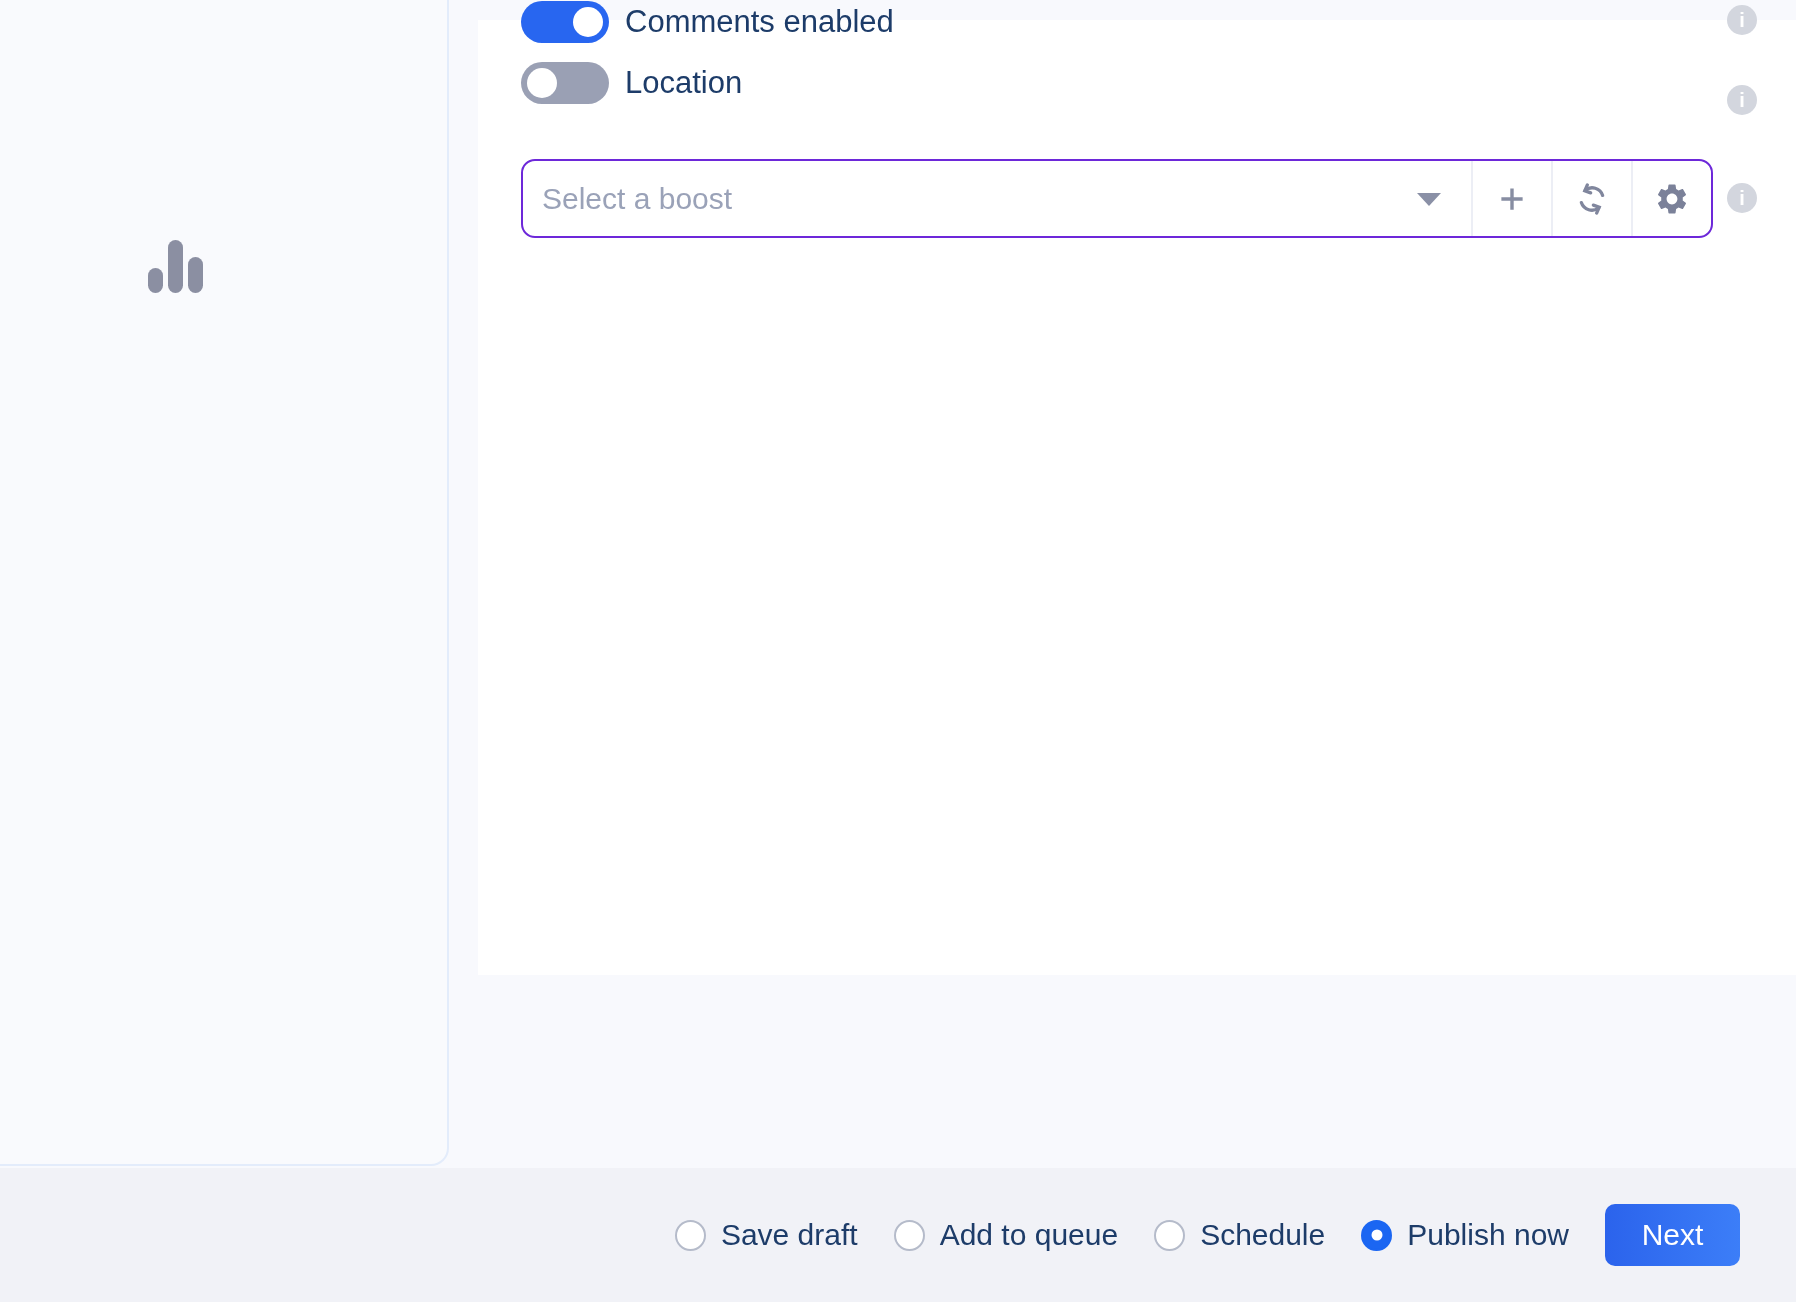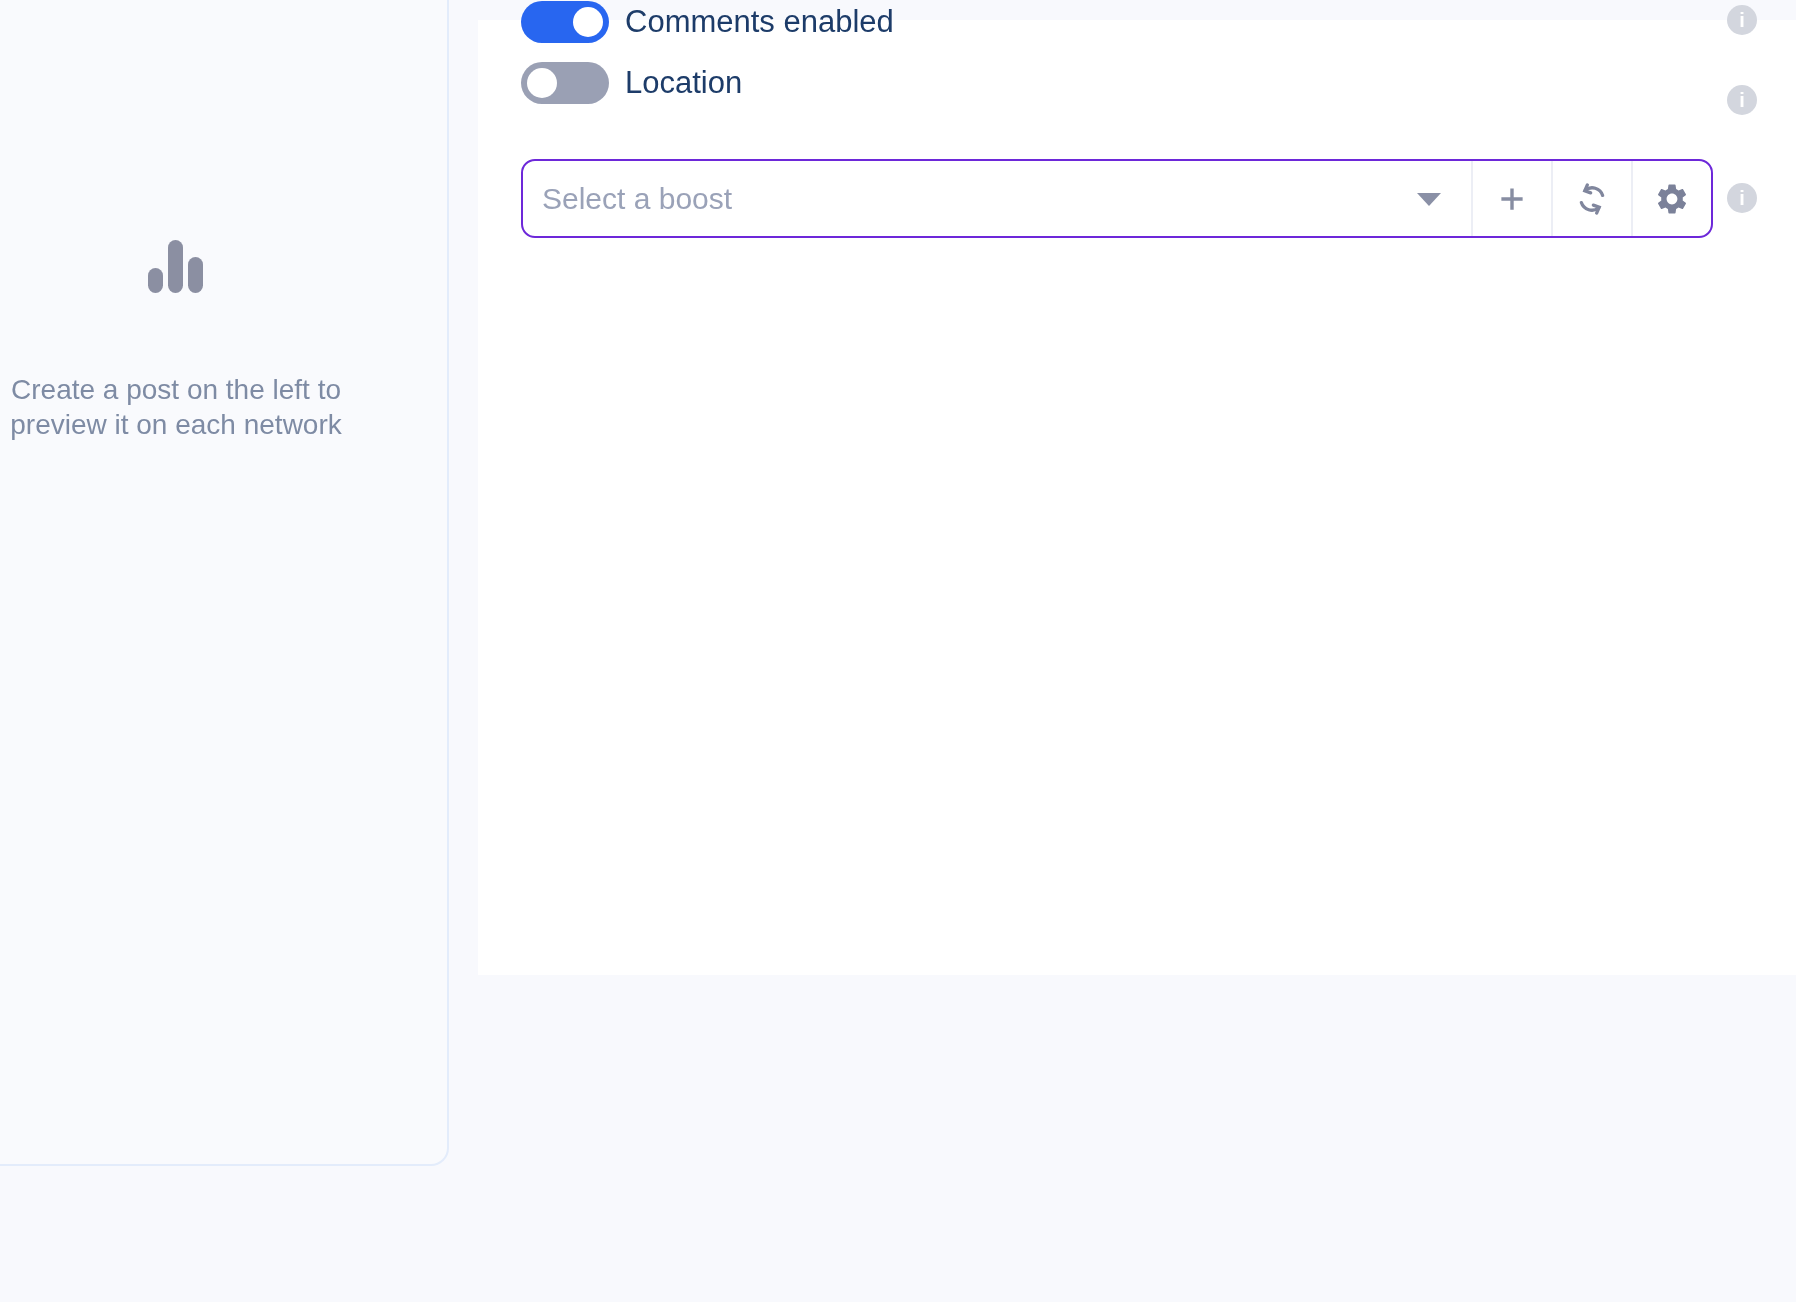--- a/index.html
+++ b/index.html
@@ -116,24 +116,20 @@
 <body>
 
 <div class="page">
 
   <div class="left-card"></div>
   <div class="empty-icon">
     <div class="bar bar-1"></div>
     <div class="bar bar-2"></div>
     <div class="bar bar-3"></div>
   </div>
-  <div class="empty-text">
-    <div>Create a post on the left to</div>
-    <div>preview it on each network</div>
-  </div>
 
   <div class="right-panel">
 
     <div class="toggle-row row-comments">
       <div class="switch active">
         <div class="knob"></div>
       </div>
       <span class="toggle-label">Comments enabled</span>
     </div>
     <i class="info-badge info-comments">i</i>
@@ -167,14 +163,33 @@
       <div class="boost-cell">
         <svg width="36" height="36" viewBox="0 0 24 24" fill="#7b8199">
           <path d="M19.14,12.94c0.04-0.3,0.06-0.61,0.06-0.94c0-0.32-0.02-0.64-0.07-0.94l2.03-1.58c0.18-0.14,0.23-0.41,0.12-0.61 l-1.92-3.32c-0.12-0.22-0.37-0.29-0.59-0.22l-2.39,0.96c-0.5-0.38-1.03-0.7-1.62-0.94L14.4,2.81c-0.04-0.24-0.24-0.41-0.48-0.41 h-3.84c-0.24,0-0.43,0.17-0.47,0.41L9.25,5.35C8.66,5.59,8.12,5.92,7.63,6.29L5.24,5.33c-0.22-0.08-0.47,0-0.59,0.22L2.74,8.87 C2.62,9.08,2.66,9.34,2.86,9.48l2.03,1.58C4.84,11.36,4.8,11.69,4.8,12s0.02,0.64,0.07,0.94l-2.03,1.58 c-0.18,0.14-0.23,0.41-0.12,0.61l1.92,3.32c0.12,0.22,0.37,0.29,0.59,0.22l2.39-0.96c0.5,0.38,1.03,0.7,1.62,0.94l0.36,2.54 c0.05,0.24,0.24,0.41,0.48,0.41h3.84c0.24,0,0.44-0.17,0.47-0.41l0.36-2.54c0.59-0.24,1.13-0.56,1.62-0.94l2.39,0.96 c0.22,0.08,0.47,0,0.59-0.22l1.92-3.32c0.12-0.22,0.07-0.47-0.12-0.61L19.14,12.94z M12,15.6c-1.98,0-3.6-1.62-3.6-3.6 s1.62-3.6,3.6-3.6s3.6,1.62,3.6,3.6S13.98,15.6,12,15.6z"></path>
         </svg>
       </div>
     </div>
     <i class="info-badge info-boost">i</i>
 
   </div>
 
+  <div class="footer">
+    <div class="radio-opt">
+      <span class="radio-circle"></span>
+      <span class="radio-label">Save draft</span>
+    </div>
+    <div class="radio-opt">
+      <span class="radio-circle"></span>
+      <span class="radio-label">Add to queue</span>
+    </div>
+    <div class="radio-opt">
+      <span class="radio-circle"></span>
+      <span class="radio-label">Schedule</span>
+    </div>
+    <div class="radio-opt active">
+      <span class="radio-circle"></span>
+      <span class="radio-label">Publish now</span>
+    </div>
+    <button class="next-btn">Next</button>
+  </div>
 
 </div>
 
 </body></html>

